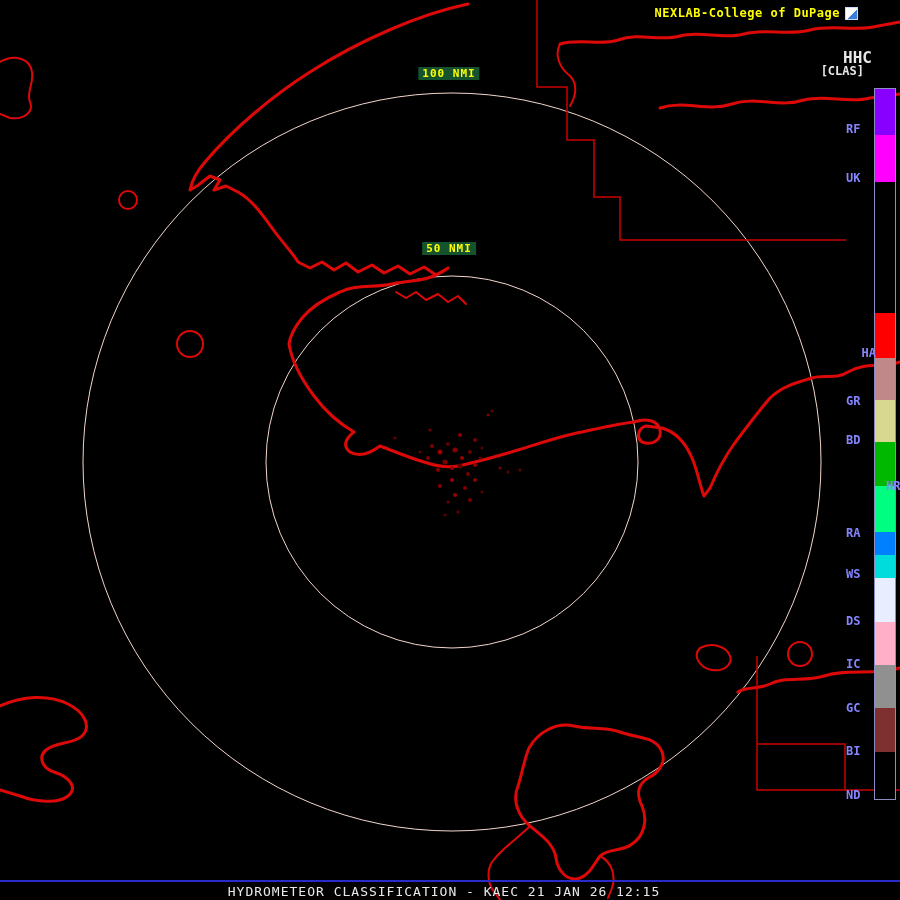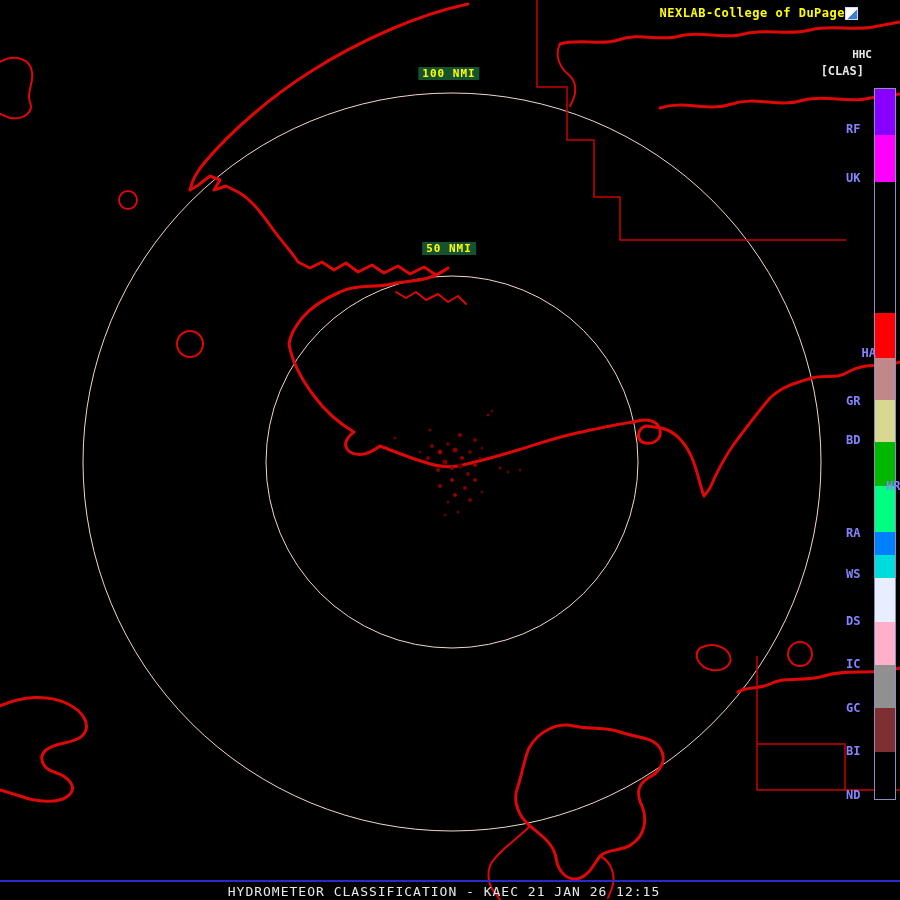--- a/index.html
+++ b/index.html
@@ -65,41 +65,42 @@
     line-height: 13px;
     white-space: nowrap;
   }
   
   #header {
     position: absolute;
     top: 6px;
     right: 42px;
     display: flex;
     align-items: center;
+    gap: 5px;
   }
   #header .title-text {
     color: var(--title-yellow);
     font-size: 12px;
     font-weight: bold;
     letter-spacing: 0.5px;
     white-space: nowrap;
   }
   .logo-box {
     width: 13px;
     height: 13px;
     background: linear-gradient(135deg, #ffffff 55%, #3b7dd8 55%);
     border: 1px solid #cfd8ff;
     box-sizing: border-box;
   }
   #product-code {
     position: absolute;
     top: 48px;
     right: 28px;
     color: var(--text-white);
-    font-size: 11px;
+    font-size: 16px;
     font-weight: bold;
   }
   #product-mode {
     position: absolute;
     top: 64px;
     right: 36px;
     color: var(--text-white);
     font-size: 12px;
     font-weight: bold;
   }

